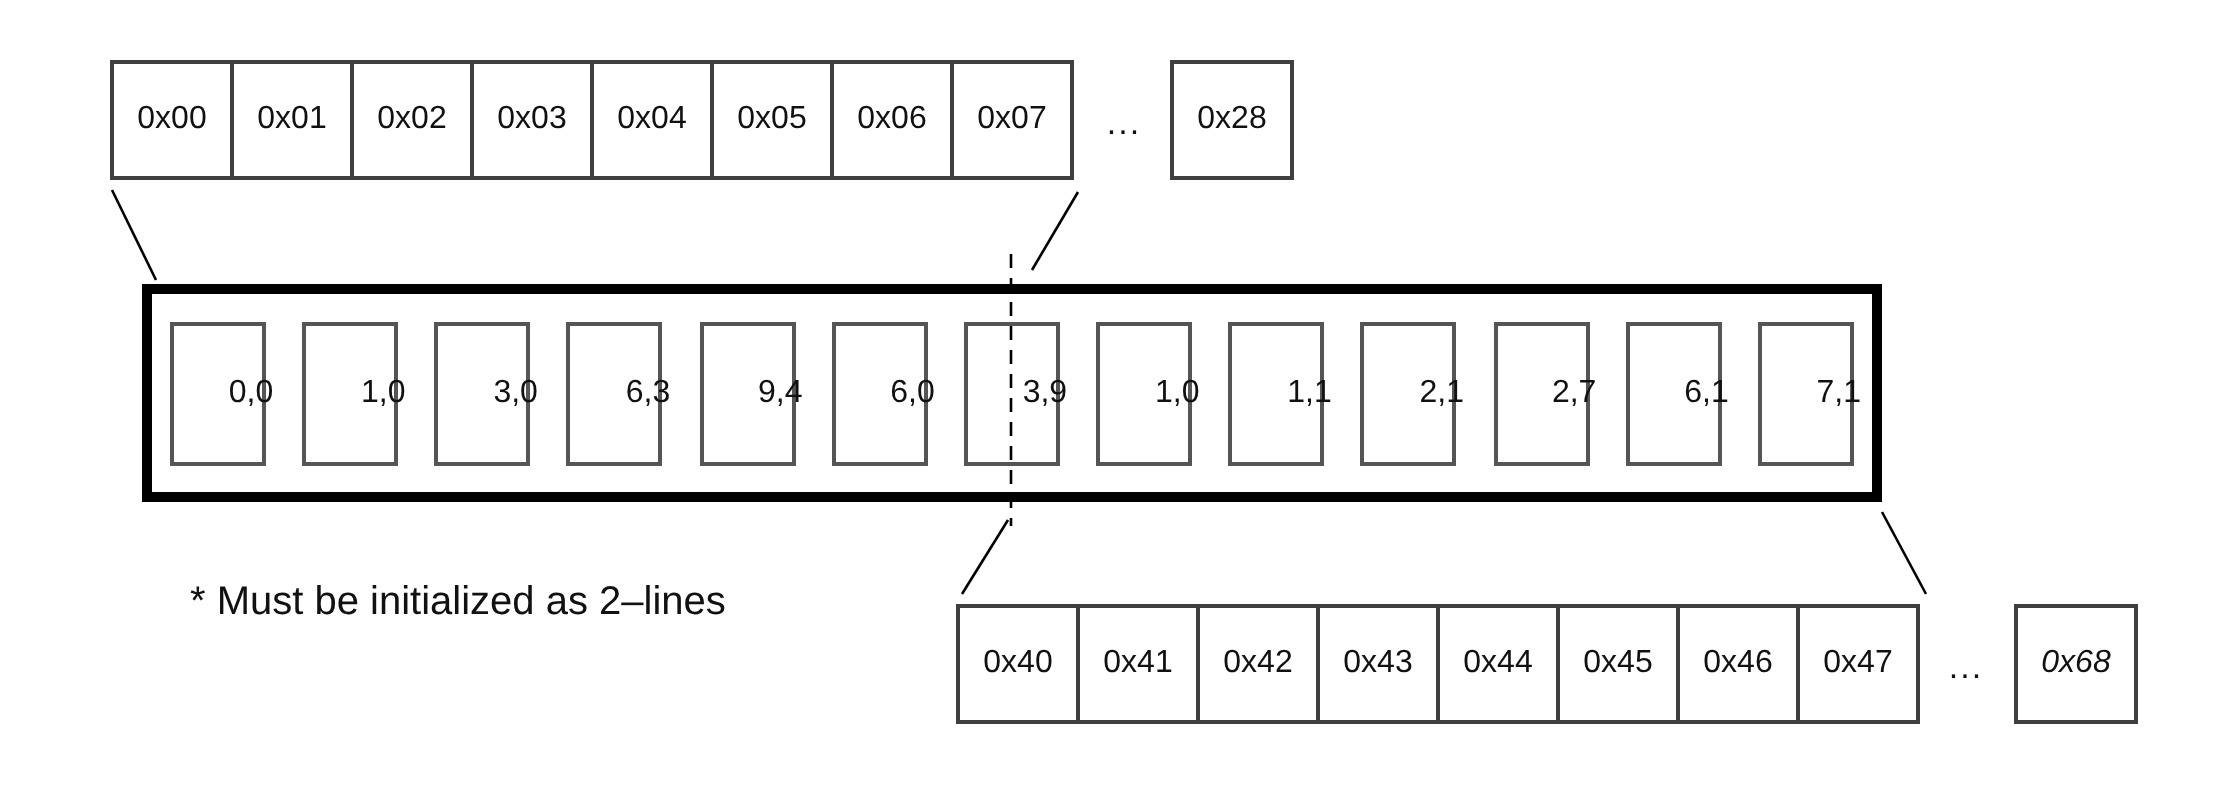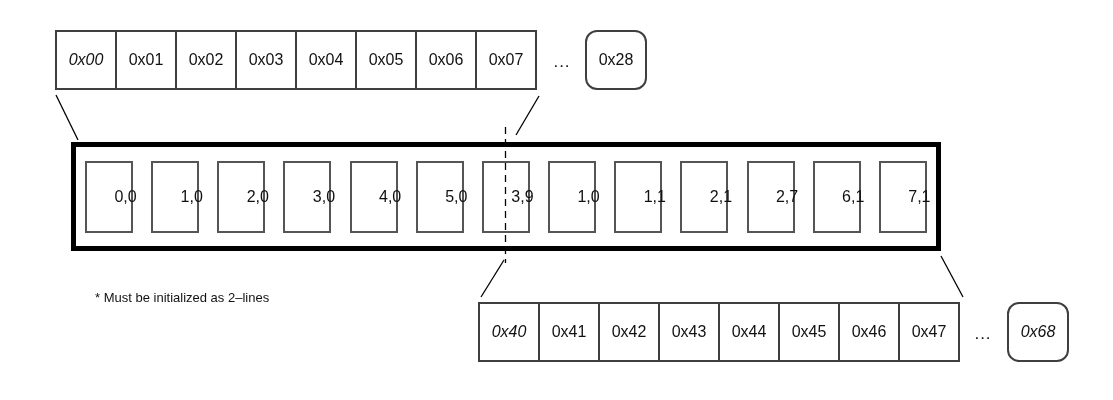--- a/index.html
+++ b/index.html
@@ -25,22 +25,22 @@
   }
   .addr-box{
     width:62px;height:60px;
     box-sizing:border-box;
     border:2px solid var(--row-box-border);
     background:var(--bg);
     display:flex;align-items:center;justify-content:center;
     font-size:16px;
     margin-left:-2px;
   }
-  .addr-box:first-child{margin-left:0;font-style:italic;}
-  .addr-box.lone{position:absolute;margin-left:0;border-radius:12px;}
+  .addr-box:first-child{margin-left:0;}
+  .addr-box.lone{position:absolute;margin-left:0;}
   .ellipsis{
     position:absolute;
     width:34px;height:60px;
     display:flex;align-items:center;justify-content:center;
     font-size:17px;letter-spacing:1px;
   }
   
   .buffer-box{
     position:absolute;
     left:71px;top:142px;
@@ -60,21 +60,21 @@
     background:var(--bg);
     display:flex;align-items:center;justify-content:center;
     font-size:16px;
     flex:0 0 auto;
     padding-left:33px;
   }
   
   .note{
     position:absolute;
     left:95px;top:290px;
-    font-size:13px;
+    font-size:20px;
     white-space:nowrap;
     text-align:center;
   }
   
   .overlay{
     position:absolute;
     left:0;top:0;width:1113px;height:400px;
     pointer-events:none;
     z-index:5;
   }
@@ -95,24 +95,24 @@
     <div class="addr-box">0x05</div>
     <div class="addr-box">0x06</div>
     <div class="addr-box">0x07</div>
   </div>
   <div class="ellipsis" style="left:545px;top:32px;">...</div>
   <div class="addr-box lone" style="left:585px;top:30px;">0x28</div>
 
   <div class="buffer-box">
     <div class="cell">0,0</div>
     <div class="cell">1,0</div>
-    <div class="cell">2,0</div>
     <div class="cell">3,0</div>
-    <div class="cell">4,0</div>
-    <div class="cell">5,0</div>
+    <div class="cell">6,3</div>
+    <div class="cell">9,4</div>
+    <div class="cell">6,0</div>
     <div class="cell">3,9</div>
     <div class="cell">1,0</div>
     <div class="cell">1,1</div>
     <div class="cell">2,1</div>
     <div class="cell">2,7</div>
     <div class="cell">6,1</div>
     <div class="cell">7,1</div>
   </div>
 
   <div class="note">* Must be initialized as 2–lines</div>

